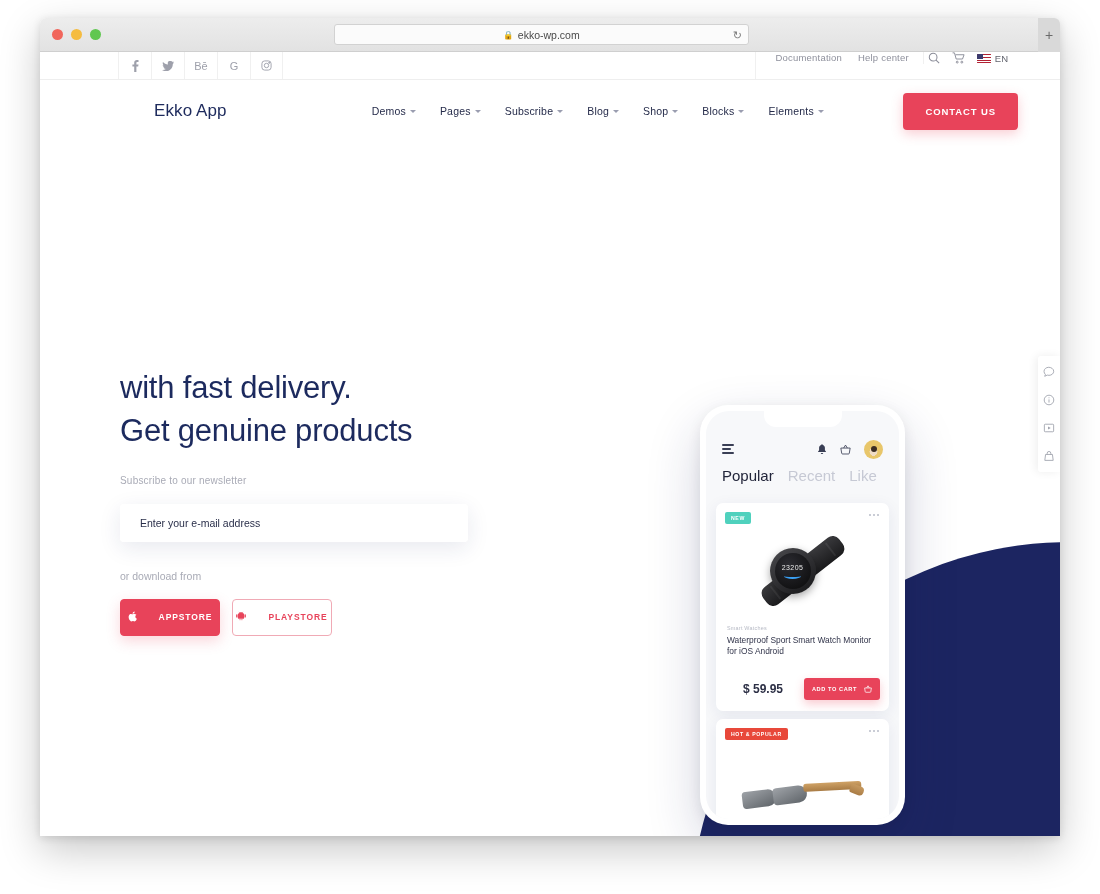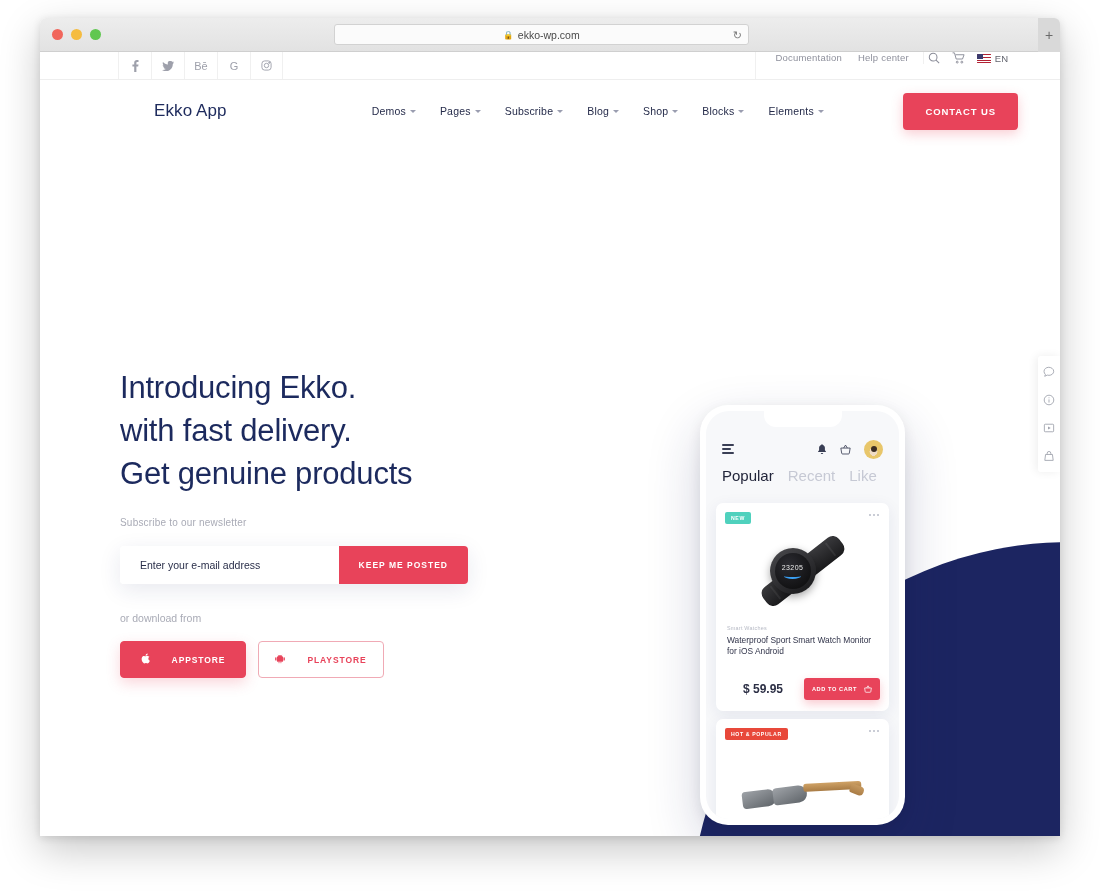--- a/index.html
+++ b/index.html
@@ -175,21 +175,21 @@
     font-size: 8.5px; font-weight: bold; letter-spacing: 1px;
     padding: 0 20px; white-space: nowrap;
     font-family: "Liberation Sans", sans-serif;
   }
 
   .dl-label { margin-top: 28px; font-size: 10.5px; color: #a9abb6; }
 
   .store-row { margin-top: 17px; display: flex; gap: 12px; }
   .store-btn {
     display: flex; align-items: center; justify-content: center; gap: 22px;
-    width: 126px; height: 37px;
+    width: 100px; height: 37px;
     border-radius: 4px;
     font-size: 8.5px; font-weight: bold; letter-spacing: .9px;
     font-family: "Liberation Sans", sans-serif;
   }
   .store-btn.filled {
     background: #e8435a; color: #ffffff; border: 1px solid #e8435a;
     box-shadow: 0 5px 14px rgba(232,67,90,0.22);
   }
   .store-btn.outline {
     background: #ffffff; color: #e8435a; border: 1px solid #f0aab5;
@@ -466,30 +466,28 @@
       </div>
       <button class="contact-btn">CONTACT US</button>
     </div>
 
     <div class="hero">
 
       <div class="navy-circle"></div>
 
       <div class="hero-copy">
         <h1 class="headline">
-          <span class="ln">Introducing Ekko.</span>
           <span class="ln">with fast delivery.</span>
           <span class="ln">Get genuine products</span>
         </h1>
 
         <div class="sub-label">Subscribe to our newsletter</div>
 
         <form class="newsletter">
           <input class="nl-input" type="text" placeholder="Enter your e-mail address" style="">
-          <button class="nl-btn">KEEP ME POSTED</button>
         </form>
 
         <div class="dl-label">or download from</div>
 
         <div class="store-row">
           <button class="store-btn filled">
             <span>
               <svg width="9" height="11" viewBox="0 0 12 14" fill="currentColor">
                   <path d="M9.8 7.4c0-1.7 1.4-2.5 1.4-2.6-.8-1.1-2-1.3-2.4-1.3-1-.1-2 .6-2.5.6s-1.3-.6-2.2-.6c-1.1 0-2.2.7-2.7 1.7-1.2 2-.3 5 .8 6.6.6.8 1.2 1.7 2.1 1.7.9 0 1.2-.5 2.2-.5s1.3.5 2.2.5 1.5-.8 2.1-1.6c.7-.9.9-1.8.9-1.9 0 0-1.8-.7-1.9-2.6zM8.2 2.4c.5-.6.8-1.4.7-2.2-.7 0-1.6.5-2.1 1.1-.4.5-.8 1.3-.7 2.1.8.1 1.6-.4 2.1-1z"></path>
                 </svg>

